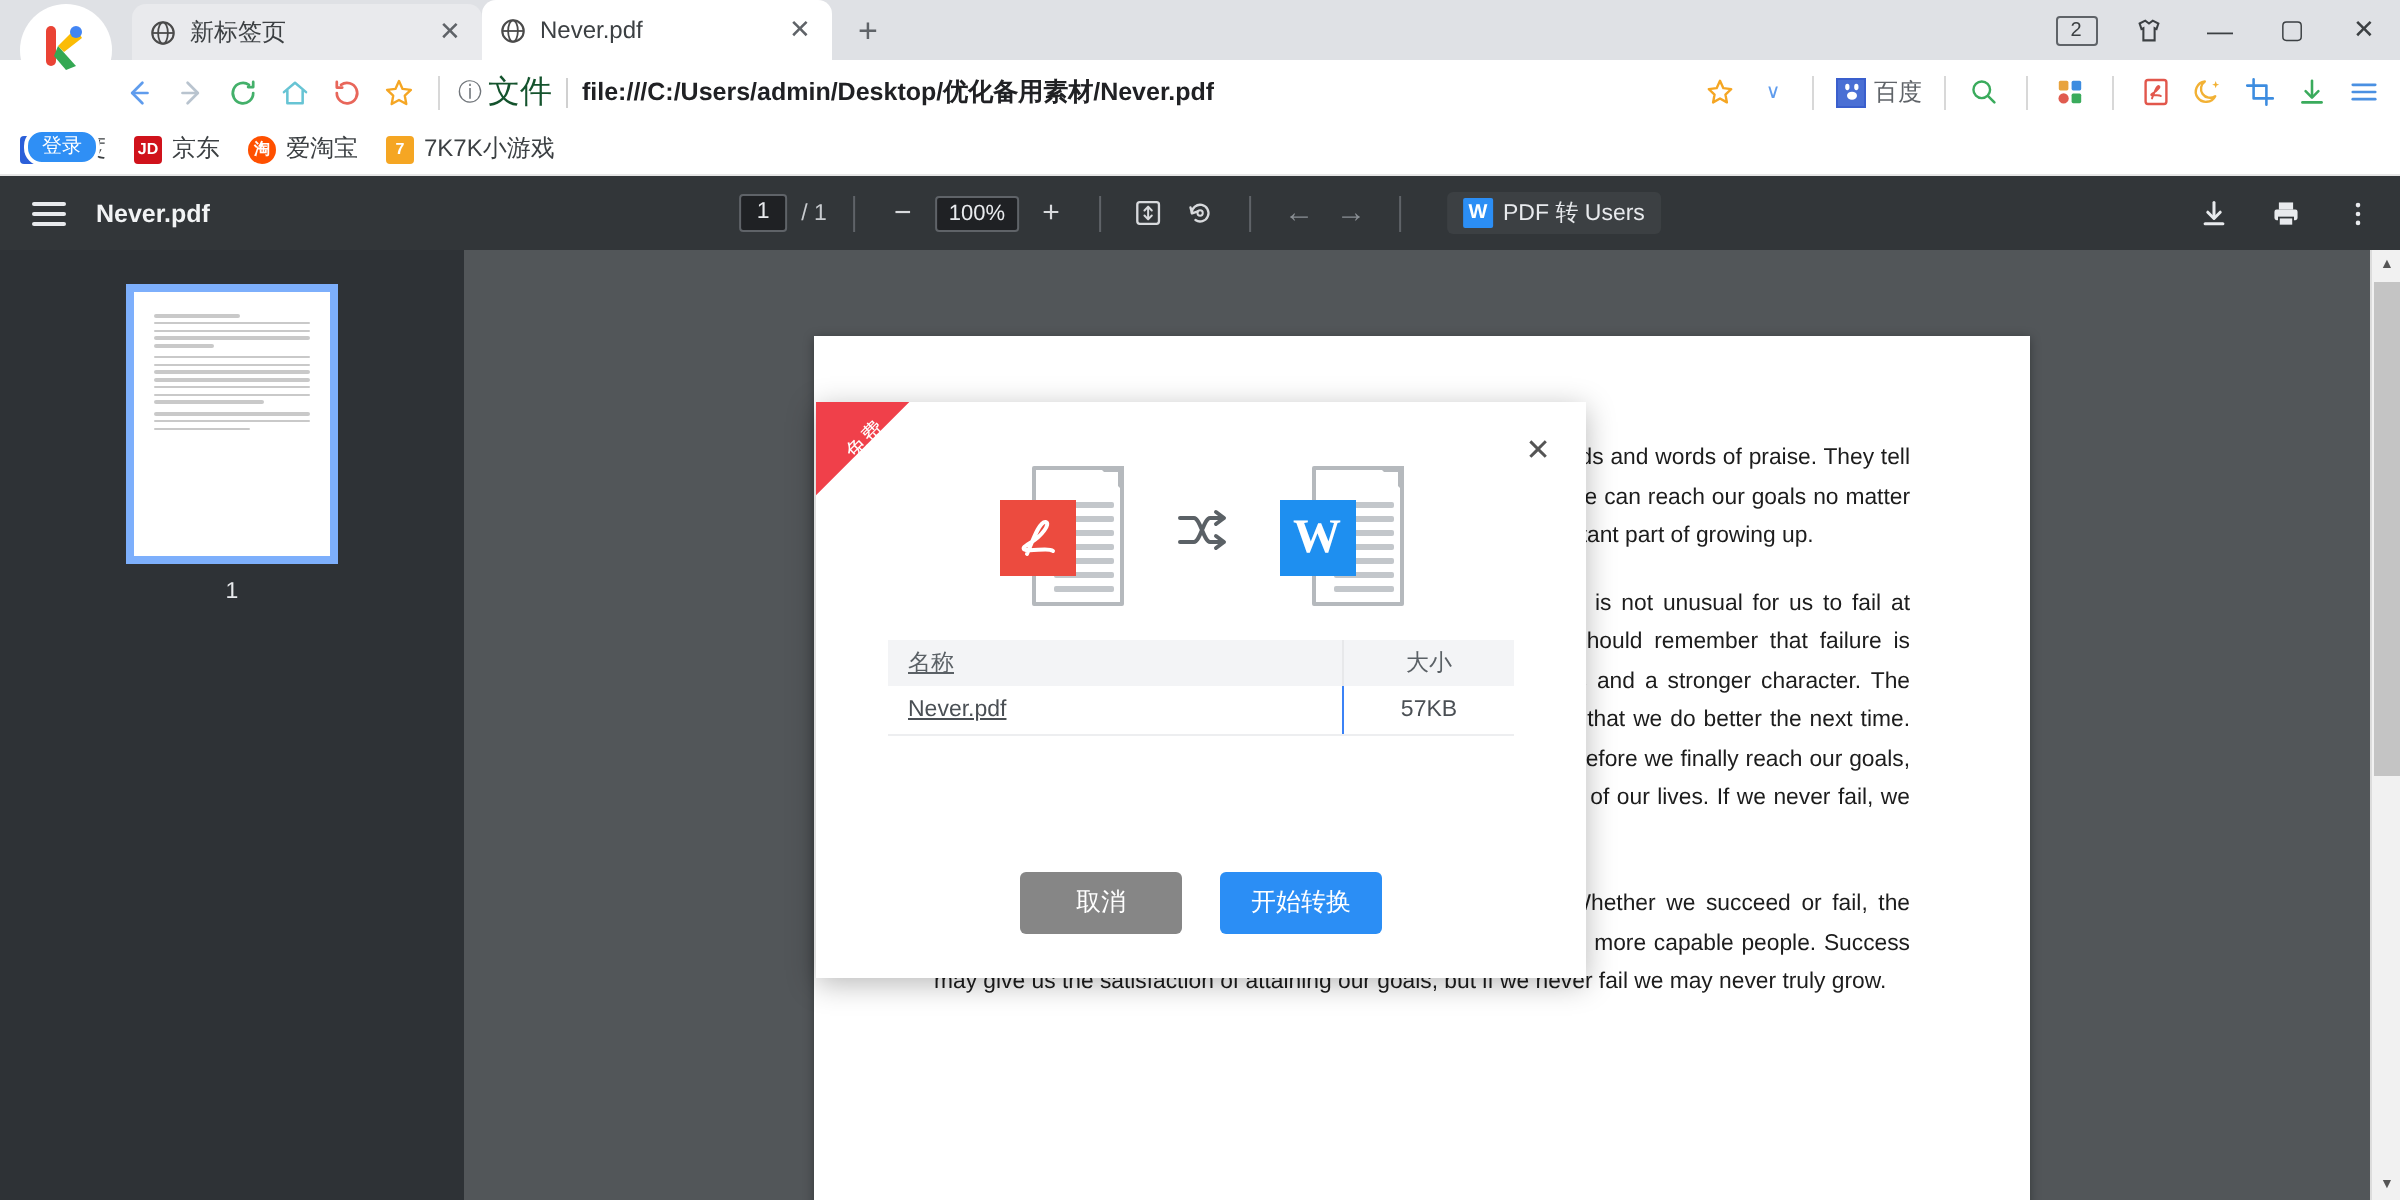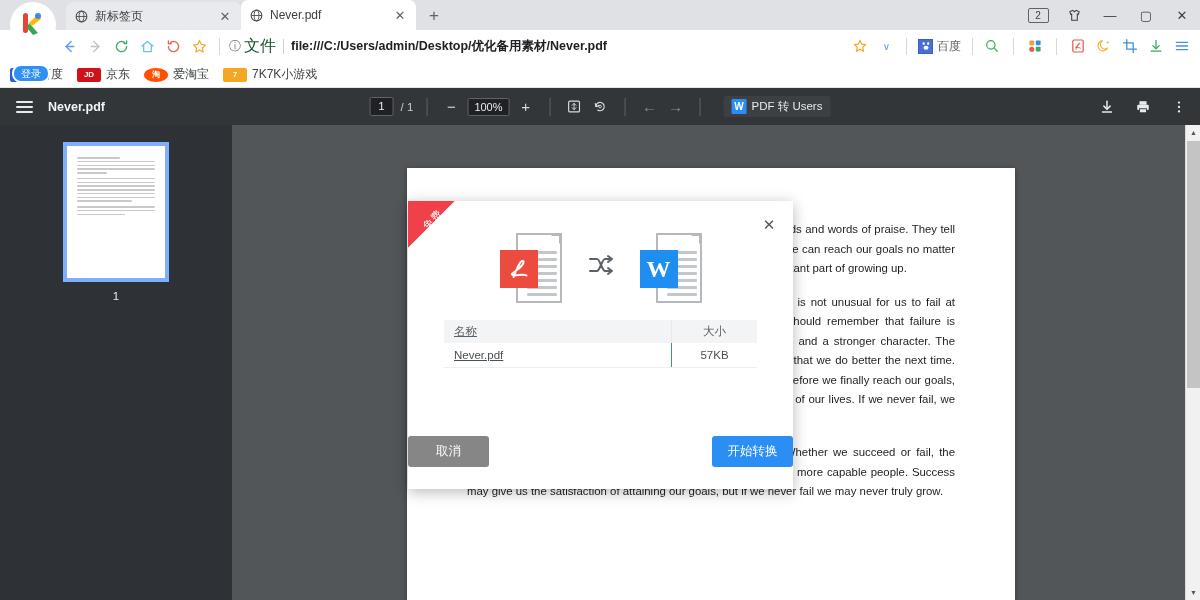--- a/index.html
+++ b/index.html
@@ -93,21 +93,21 @@
   .se-label { font-size: 12px; color: #5f6368; }
   .right-icons { display:flex; align-items:center; gap: 2px; padding-right: 6px; }
   .ri { width: 24px; height:24px; display:flex;align-items:center;justify-content:center; font-size:14px;}
 
   
   .bookmarks {
     height: 26px; background: #fff; display: flex; align-items: center;
     padding-left: 10px; gap: 14px; border-bottom: 1px solid #e6e6e6;
   }
   .bm { display:flex; align-items:center; gap: 5px; font-size: 12px; color:#3c4043; }
-  .bm-ico { width:24px;height:14px; border-radius:2px; display:flex;align-items:center;
+  .bm-ico { width:14px;height:14px; border-radius:2px; display:flex;align-items:center;
     justify-content:center; font-size:9px; color:#fff; font-weight:bold; flex:0 0 auto; }
 
   
   .viewer { position: absolute; left:0; top: 88px; width: 1200px; height: 512px; background:#525659; }
 
   .pdf-toolbar {
     height: 37px; background: #323639; display:flex; align-items:center;
     color: #e8eaed; position: relative;
   }
   .hamburger { width: 48px; height:37px; display:flex;align-items:center;justify-content:center; }
@@ -231,21 +231,21 @@
     font-size: 11.5px; color:#5b6166; }
   .ft-row { display:flex; height: 25px; align-items:center; font-size: 11.5px; color:#4a4f54;
     border-bottom: 1px solid #edeef0; }
   .ft-name { flex: 1 1 auto; padding-left: 10px; text-decoration: underline; }
   .ft-size { width: 86px; text-align:center; border-left: 1px solid #3b82f6; height:100%;
     display:flex;align-items:center;justify-content:center; }
   .ft-head .ft-size { border-left: 1px solid #e7e8ea; }
 
   .modal-actions {
     position:absolute; left:0; bottom: 22px; width:100%;
-    display:flex; justify-content:space-between; gap: 19px;
+    display:flex; justify-content:center; gap: 19px;
   }
   .btn {
     width: 81px; height: 31px; display:flex;align-items:center;justify-content:center;
     font-size: 12.5px; border-radius: 3px; color:#fff;
   }
   .btn.cancel { background:#868686; }
   .btn.confirm { background:#2b8ef5; }
 </style>
 </head>
 <body>

